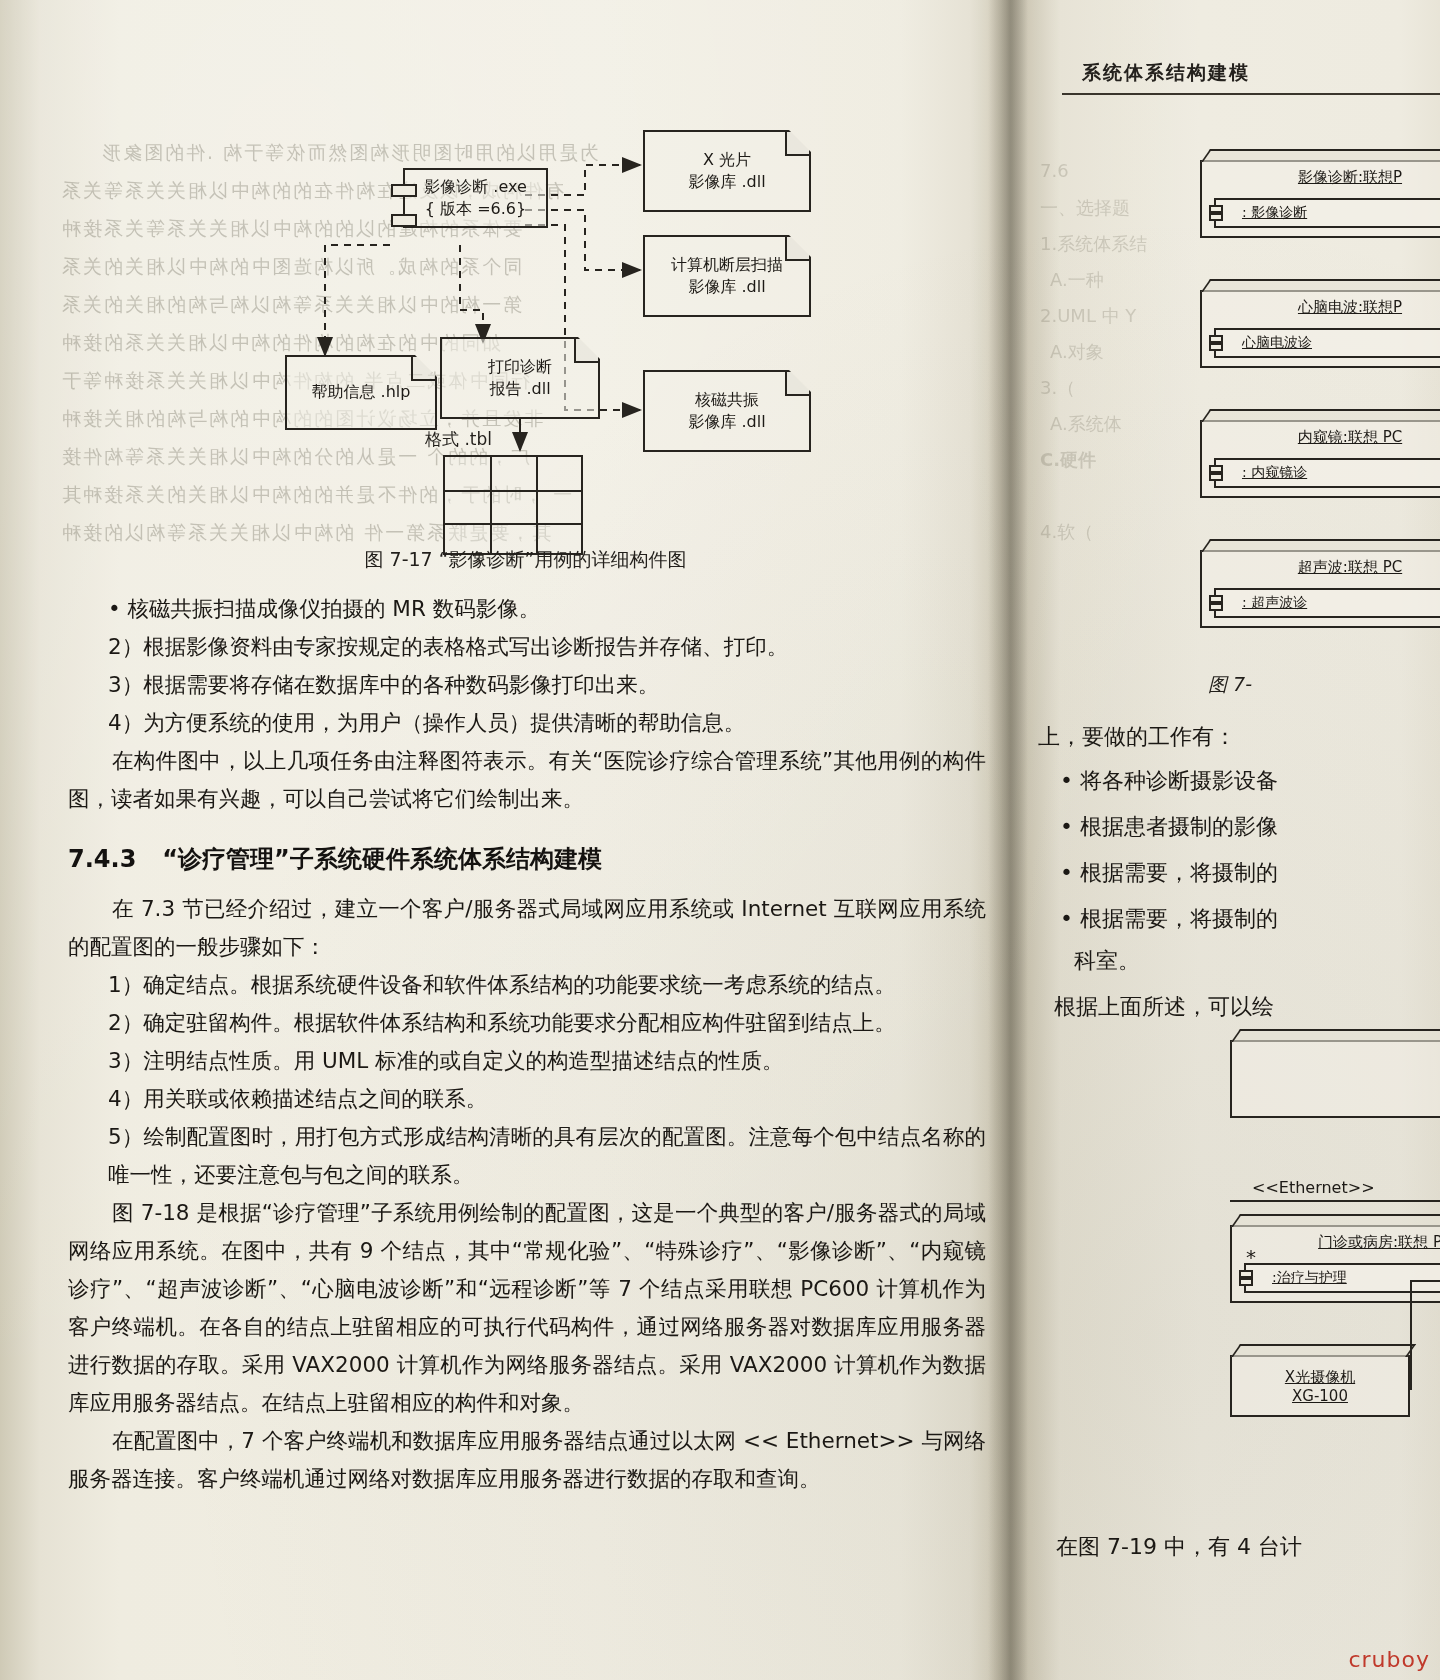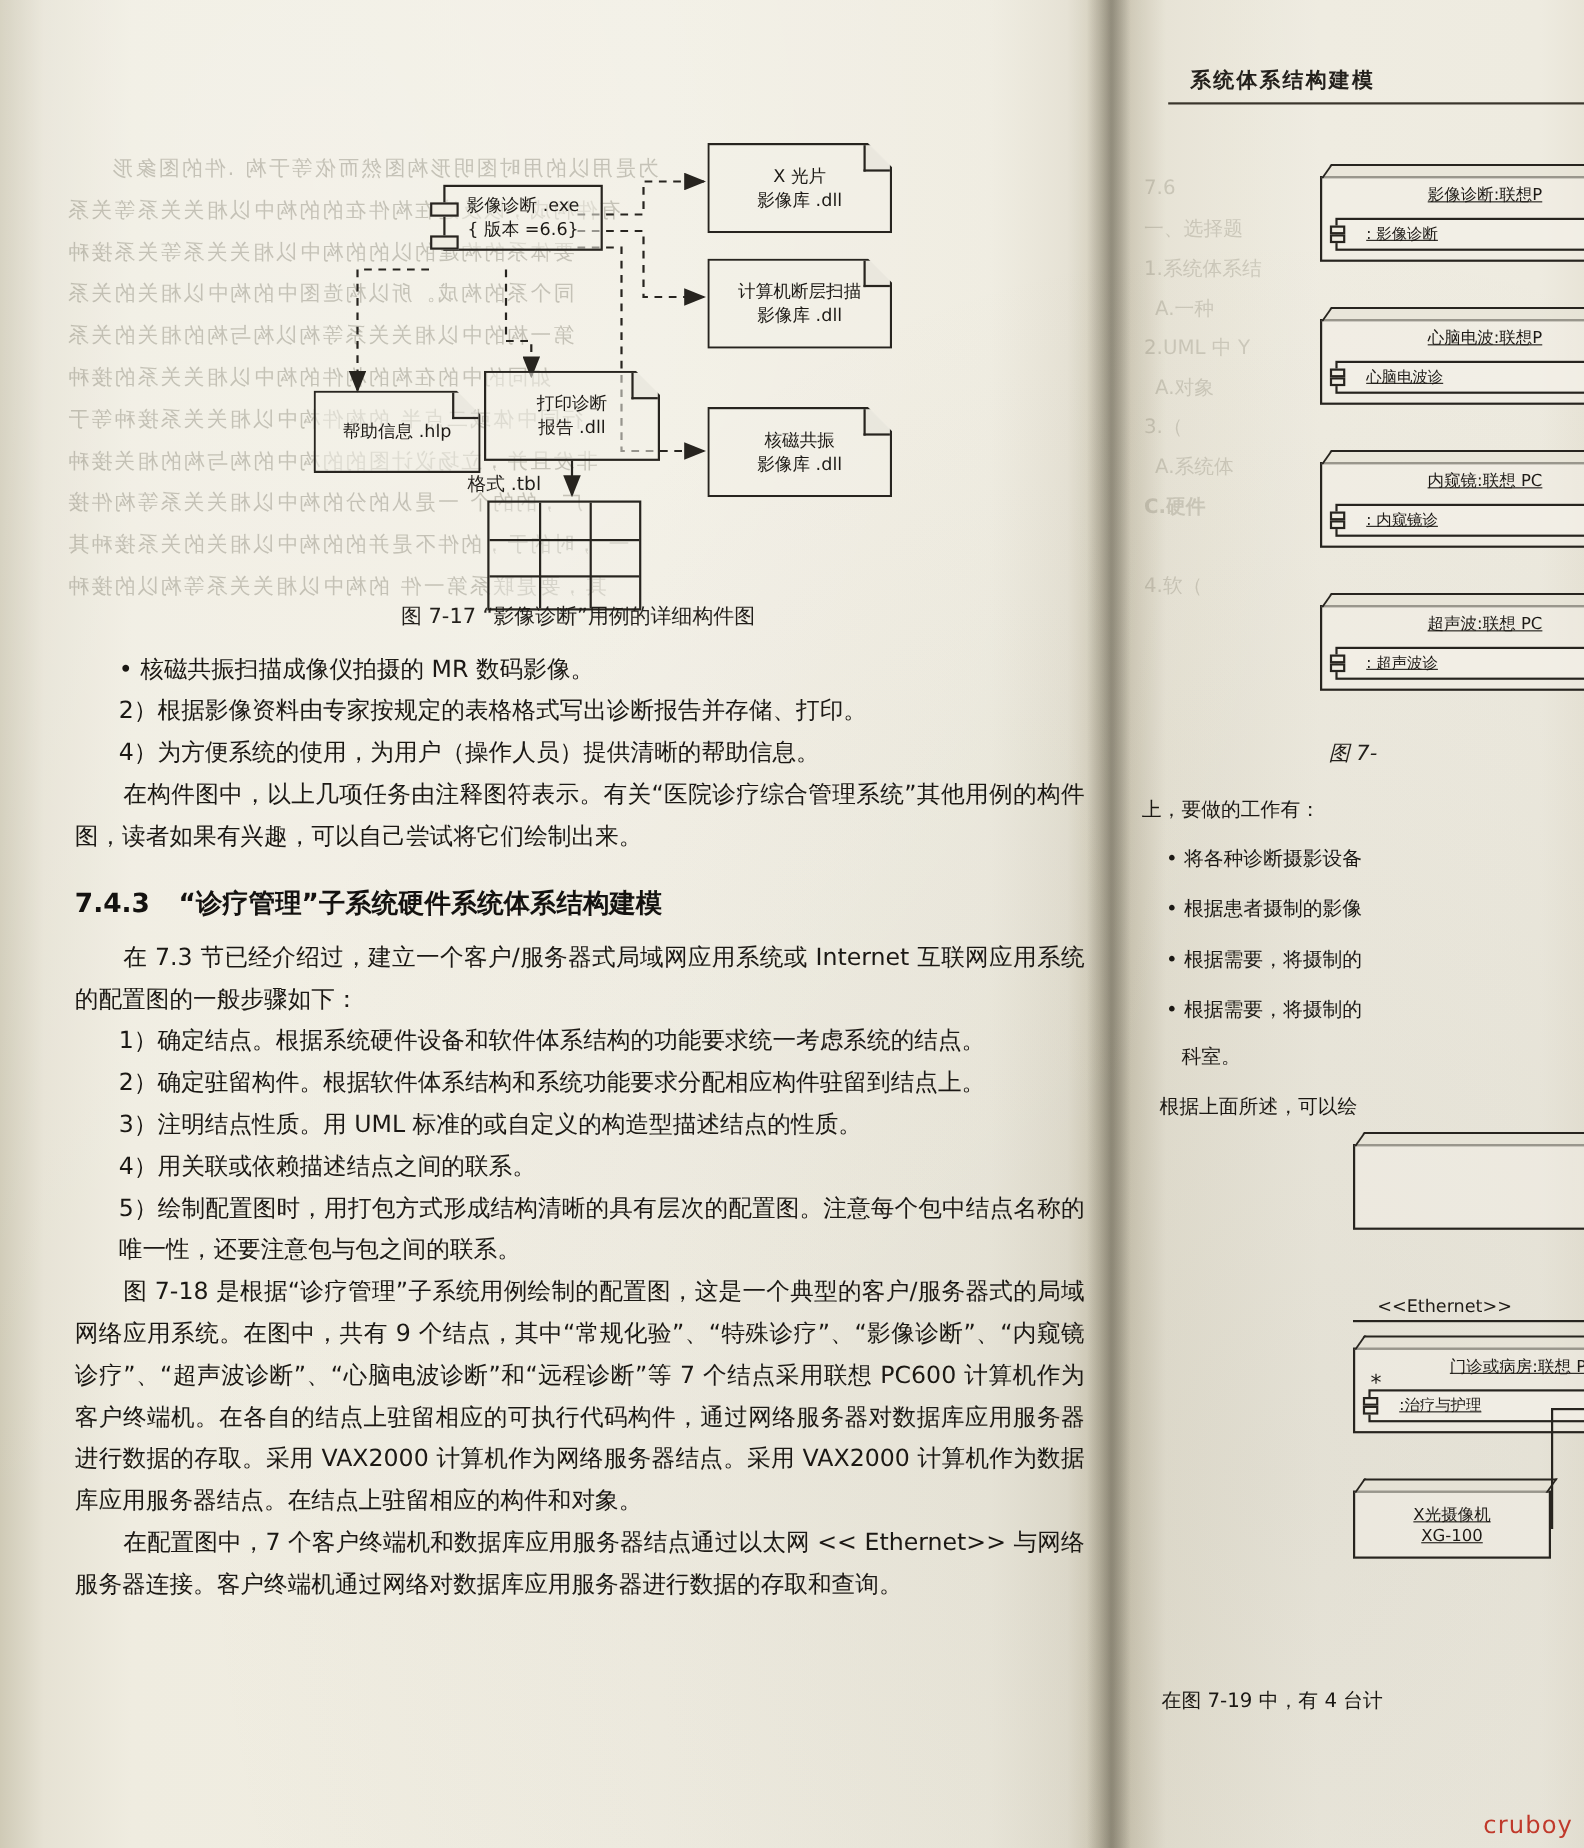--- a/index.html
+++ b/index.html
@@ -284,21 +284,21 @@
     border: 2px solid #27241f;
     border-bottom: none;
     box-sizing: border-box;
     background: rgba(230,226,214,0.6);
     transform: skewX(-35deg);
     transform-origin: bottom left;
   }
   .r-text {
     position: absolute;
     font-family: "DejaVu Sans", sans-serif;
-    font-size: 18px;
+    font-size: 22px;
     line-height: 37px;
     color: #1b1814;
   }
   .r-fig-cap {
     position: absolute;
     font-family: "DejaVu Sans", sans-serif;
     font-size: 19px;
     color: #221f1b;
   }
   .eth-label {
@@ -412,20 +412,21 @@
       <span class="hline" style="top:66px; left:0; height:2px; width:100%;"></span>
     </div>
 
   </div>
 
   <div class="fig-caption" style="left:68px; top:547px; width:915px;">图 7-17    “影像诊断”用例的详细构件图</div>
 
   <div class="body-text">
     <p class="bullet-line">• 核磁共振扫描成像仪拍摄的 MR 数码影像。</p>
     <p class="bullet-line">2）根据影像资料由专家按规定的表格格式写出诊断报告并存储、打印。</p>
+    <p class="bullet-line">3）根据需要将存储在数据库中的各种数码影像打印出来。</p>
     <p class="bullet-line">4）为方便系统的使用，为用户（操作人员）提供清晰的帮助信息。</p>
     <p class="indent2">在构件图中，以上几项任务由注释图符表示。有关“医院诊疗综合管理系统”其他用例的构件图，读者如果有兴趣，可以自己尝试将它们绘制出来。</p>
 
     <div class="section-head">
       <span class="num">7.4.3</span><span>“诊疗管理”子系统硬件系统体系结构建模</span>
     </div>
 
     <p class="indent2">在 7.3 节已经介绍过，建立一个客户/服务器式局域网应用系统或 Internet 互联网应用系统的配置图的一般步骤如下：</p>
     <p class="bullet-line">1）确定结点。根据系统硬件设备和软件体系结构的功能要求统一考虑系统的结点。</p>
     <p class="bullet-line">2）确定驻留构件。根据软件体系结构和系统功能要求分配相应构件驻留到结点上。</p>

